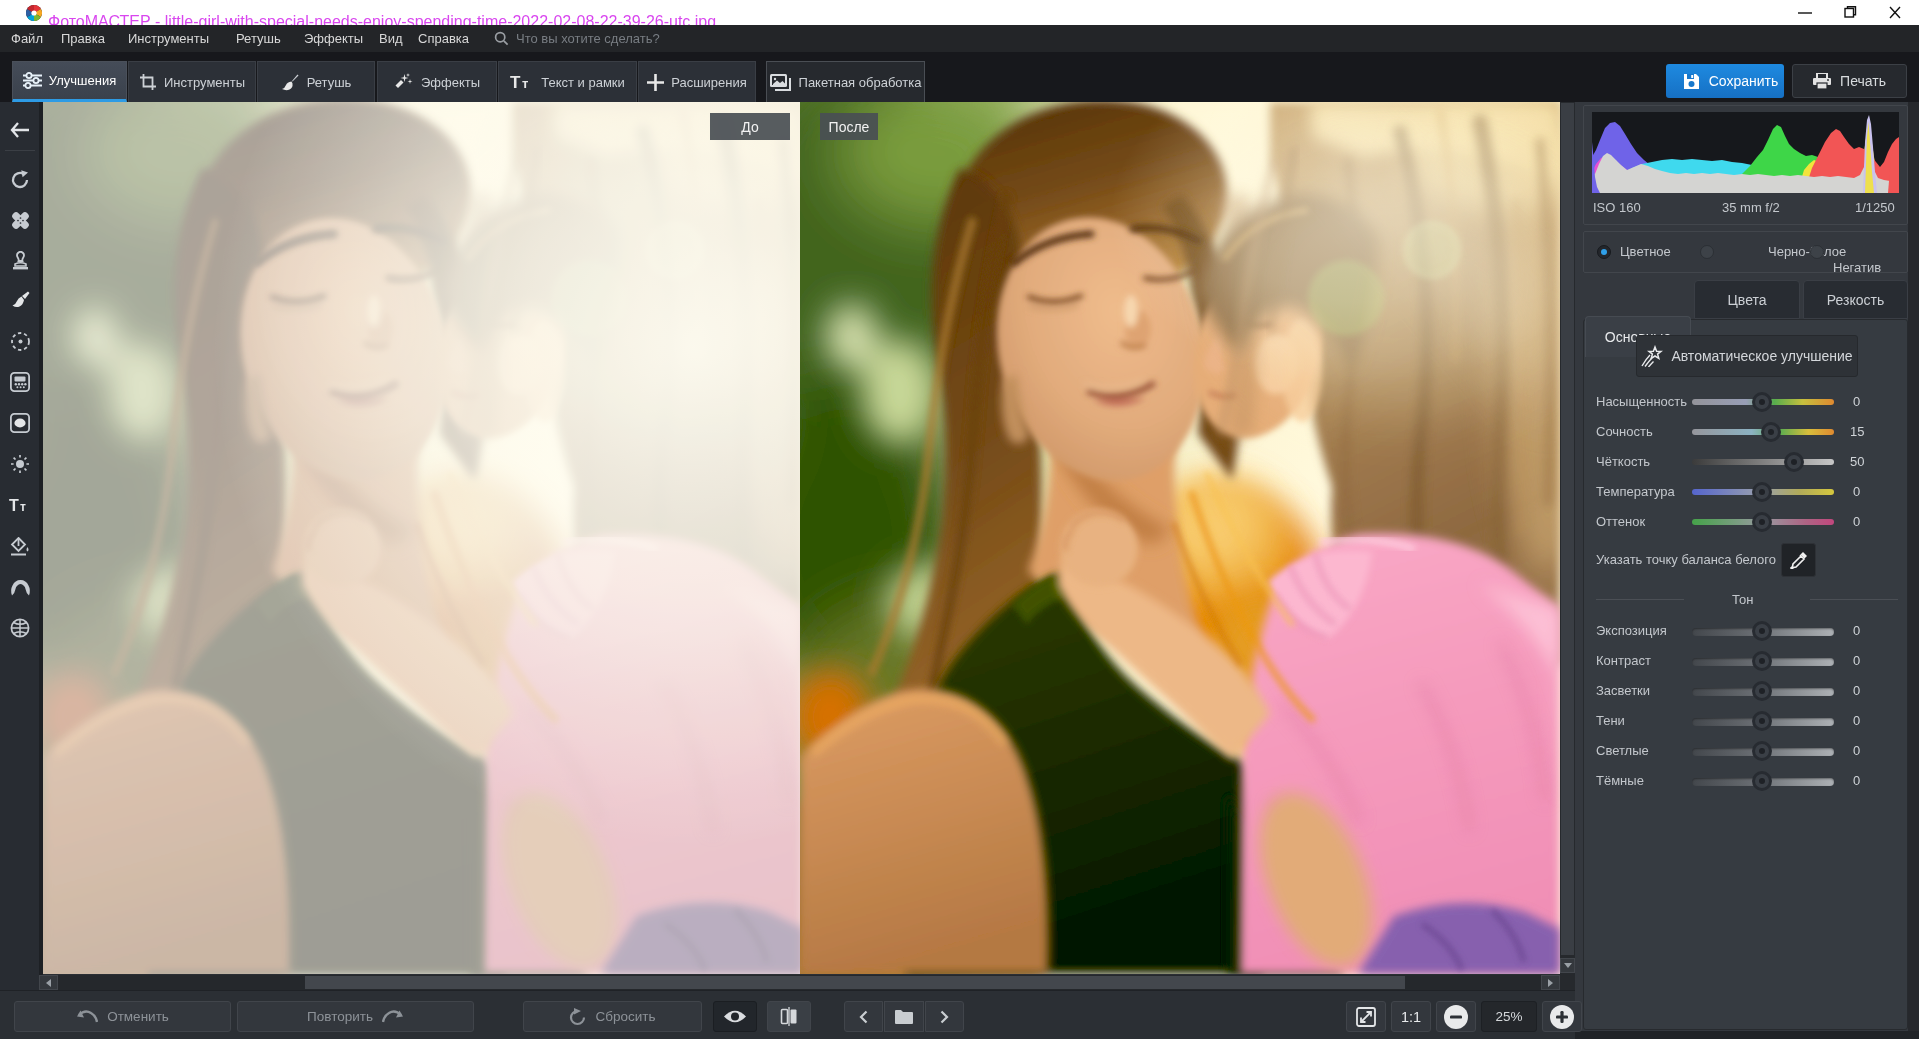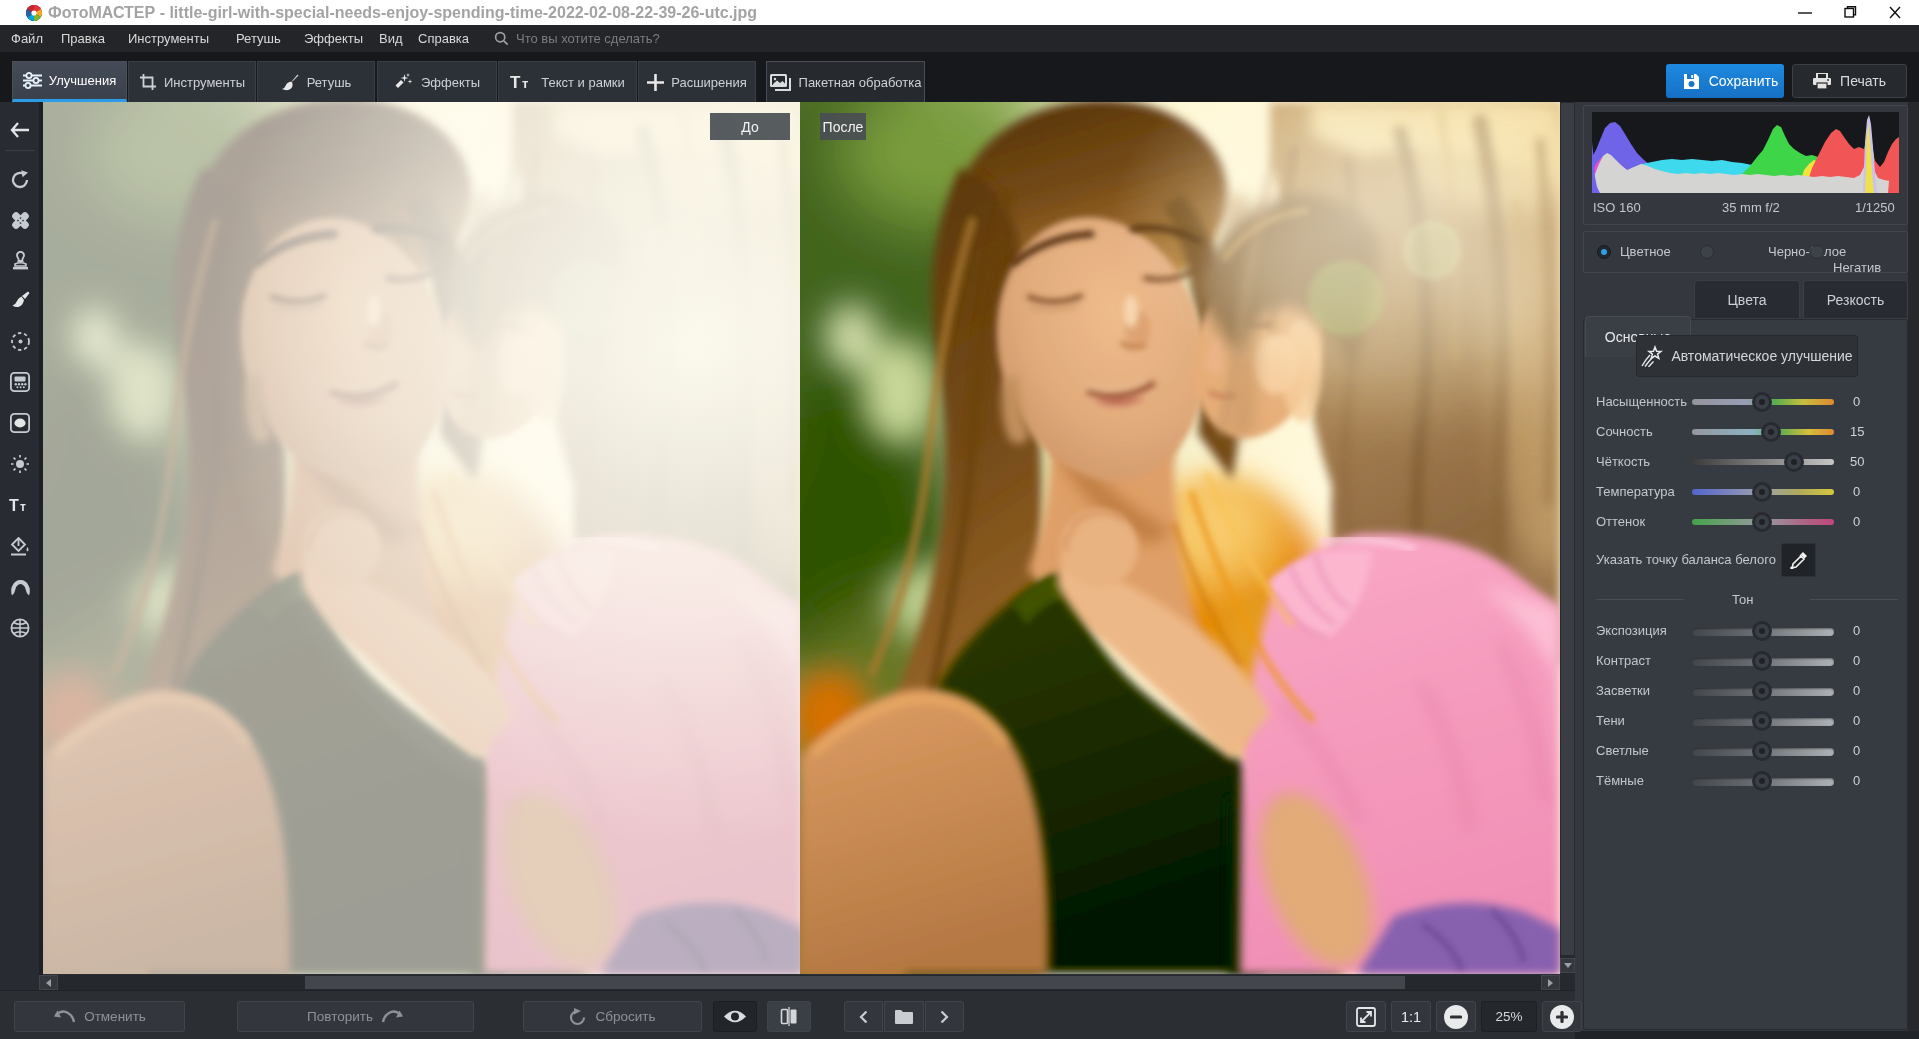--- a/index.html
+++ b/index.html
@@ -1,20 +1,20 @@
 <!DOCTYPE html>
 <html><head><meta charset="utf-8">
 <style>
 *{margin:0;padding:0;box-sizing:border-box;font-family:"Liberation Sans",sans-serif;}
 html,body{width:1919px;height:1039px;overflow:hidden;background:#2b2f34;}
 .abs{position:absolute;}
 #app{position:relative;width:1919px;height:1039px;}
 
 #titlebar{left:0;top:0;width:1919px;height:25px;background:#ffffff;color:#000;font-size:13px;}
-#titletext{left:48px;top:4px;color:#a3a3a3;font-weight:bold;}
+#titletext{left:48px;top:13px;color:#d946ef;}
 
 #menubar{left:0;top:25px;width:1919px;height:27px;background:#232528;color:#d8d8d8;font-size:13px;}
 .mi{position:absolute;top:6px;}
 
 #tabbar{left:0;top:52px;width:1919px;height:50px;background:#17181c;}
 .tab{position:absolute;top:61px;height:41px;background:#2c3037;border:1px solid #3a3e45;border-bottom:none;color:#cdd1d6;font-size:13px;display:flex;align-items:center;justify-content:center;gap:7px;white-space:nowrap;}
 .tab.active{background:linear-gradient(#454c58,#3a414c);border-color:#4a505a;border-bottom:3px solid #2d9be5;color:#fff;}
 
 #lefttool{left:0;top:102px;width:40px;height:888px;background:#282c32;border-right:1px solid #1d2024;}
 .lt{position:absolute;left:0;width:40px;height:40px;display:flex;align-items:center;justify-content:center;color:#c6cbd1;}
@@ -488,21 +488,21 @@
 
     <rect x="0" y="0" width="757" height="872" fill="#fffdf6" opacity="0.07"></rect>
   </g>
   <g transform="translate(757,0)" clip-path="url(#cpR)">
     <use href="#scene" filter="url(#fviv)"></use>
     <ellipse cx="560" cy="115" rx="250" ry="170" fill="url(#hazeG)" opacity="0.45"></ellipse>
   </g>
   </svg>
   </div>
   <div class="badge" style="left:710px;width:80px;">До</div>
-  <div class="badge" style="left:820px;width:46px;">После</div>
+  <div class="badge" style="left:820px;width:58px;">После</div>
 
   <div class="abs" id="vscroll"></div>
   <div class="abs" id="vthumb"></div>
   <div class="abs" id="vbtn">
       <div class="scar" style="border-width:5px 4px 0 4px;border-color:#9aa0a6 transparent transparent transparent;"></div>
     </div>
   <div class="abs" id="hscroll"></div>
   <div class="abs" id="hthumb"></div>
   <div class="abs" id="hbtnl">
       <div class="scar" style="border-width:4px 5px 4px 0;border-color:transparent #9aa0a6 transparent transparent;"></div>
@@ -633,21 +633,21 @@
     </div>
   <div class="rp-val" style="left:1853px;top:743px;z-index:4">0</div>
   <div class="rp-label" style="left:1596px;top:773px;z-index:4">Тёмные</div>
   <div class="track tone" style="top:778px;z-index:4"></div>
   <div class="th" style="left:1752px;top:771px;z-index:5">
       <i></i>
     </div>
   <div class="rp-val" style="left:1853px;top:773px;z-index:4">0</div>
 
   <div class="abs" id="bottombar"></div>
-  <div class="bbtn" style="left:14px;width:171px;">
+  <div class="bbtn" style="left:14px;width:217px;">
     <svg width="22" height="13" viewBox="0 0 22 13">
         <path d="M3 5 Q9 -1 15 3 Q20 6 21 12" fill="none" stroke="#8d9298" stroke-width="2.4"></path>
         <path d="M1 6.5 L8 7.5 L4.5 0.5 Z" fill="#8d9298"></path>
       </svg>
     <span>Отменить</span>
     </div>
   <div class="bbtn" style="left:237px;width:237px;">
     <span>Повторить</span>
     <svg width="22" height="13" viewBox="0 0 22 13">
         <path d="M19 5 Q13 -1 7 3 Q2 6 1 12" fill="none" stroke="#8d9298" stroke-width="2.4"></path>

